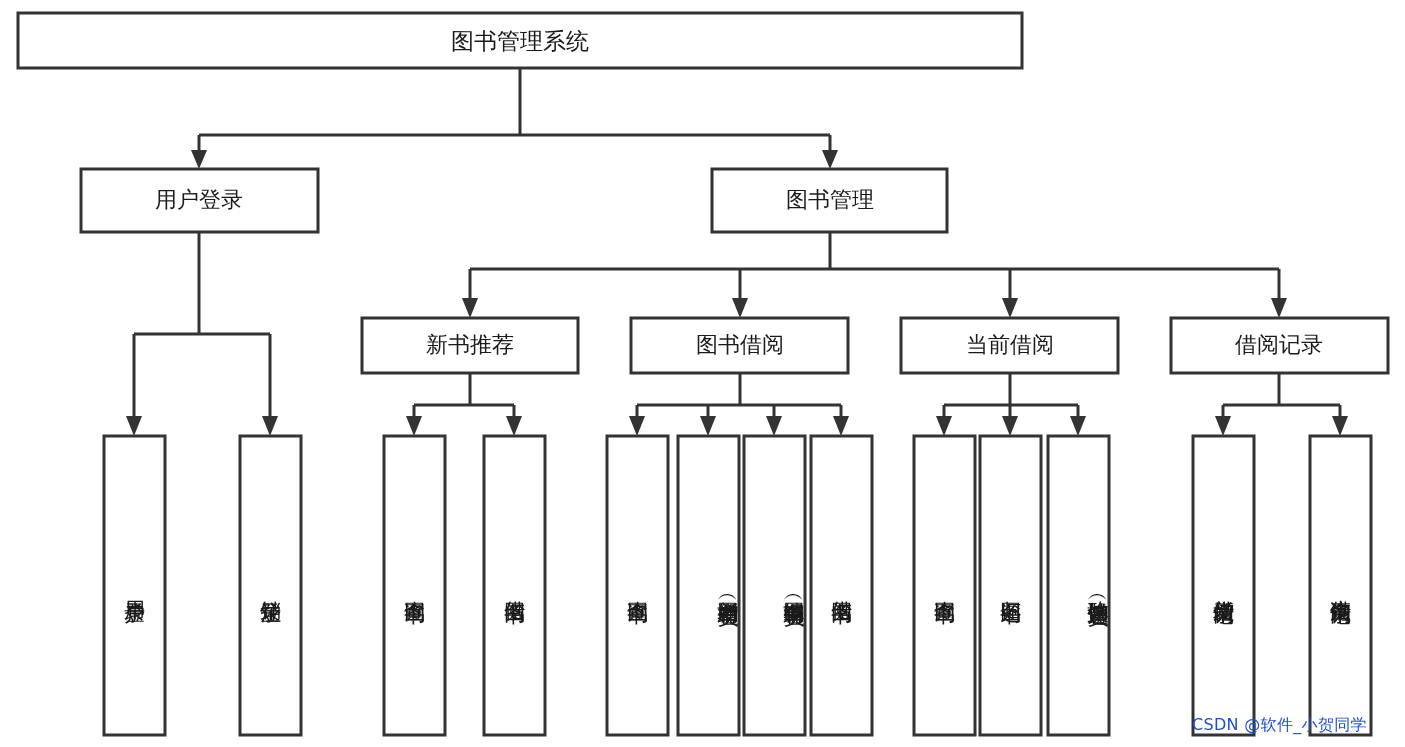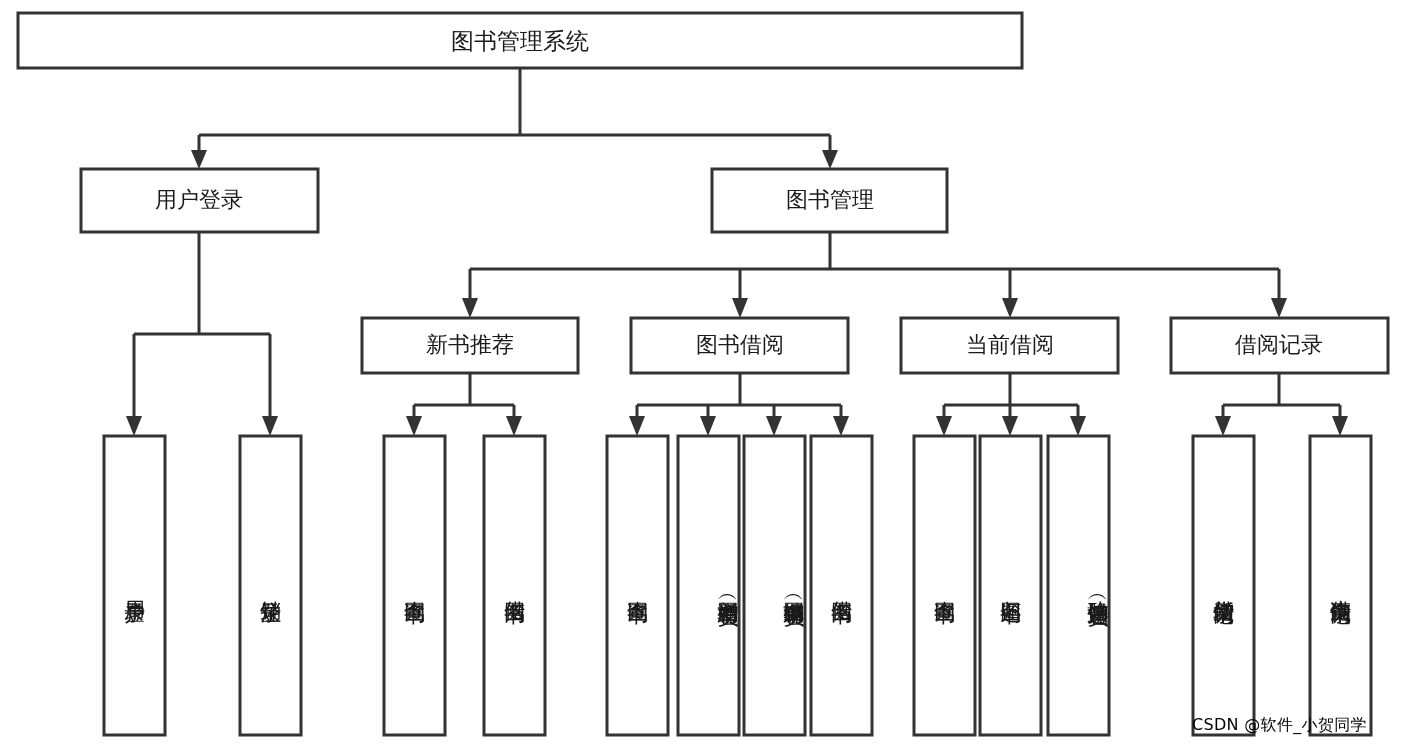--- a/index.html
+++ b/index.html
@@ -66,21 +66,21 @@
     white-space: nowrap;
     text-align: center;
     pointer-events: none;
   }
   .watermark {
     position: absolute;
     left: 1192px;
     top: 715px;
     font-family: "DejaVu Sans", "Liberation Sans", sans-serif;
     font-size: 16px;
-    color: #000000;
+    color: #1d4ed8;
     white-space: nowrap;
     letter-spacing: 0.02em;
   }
 </style>
 </head>
 <body>
 
 <div id="diagram-root">
 
   <svg id="flowchart" viewBox="0 0 1405 747">

